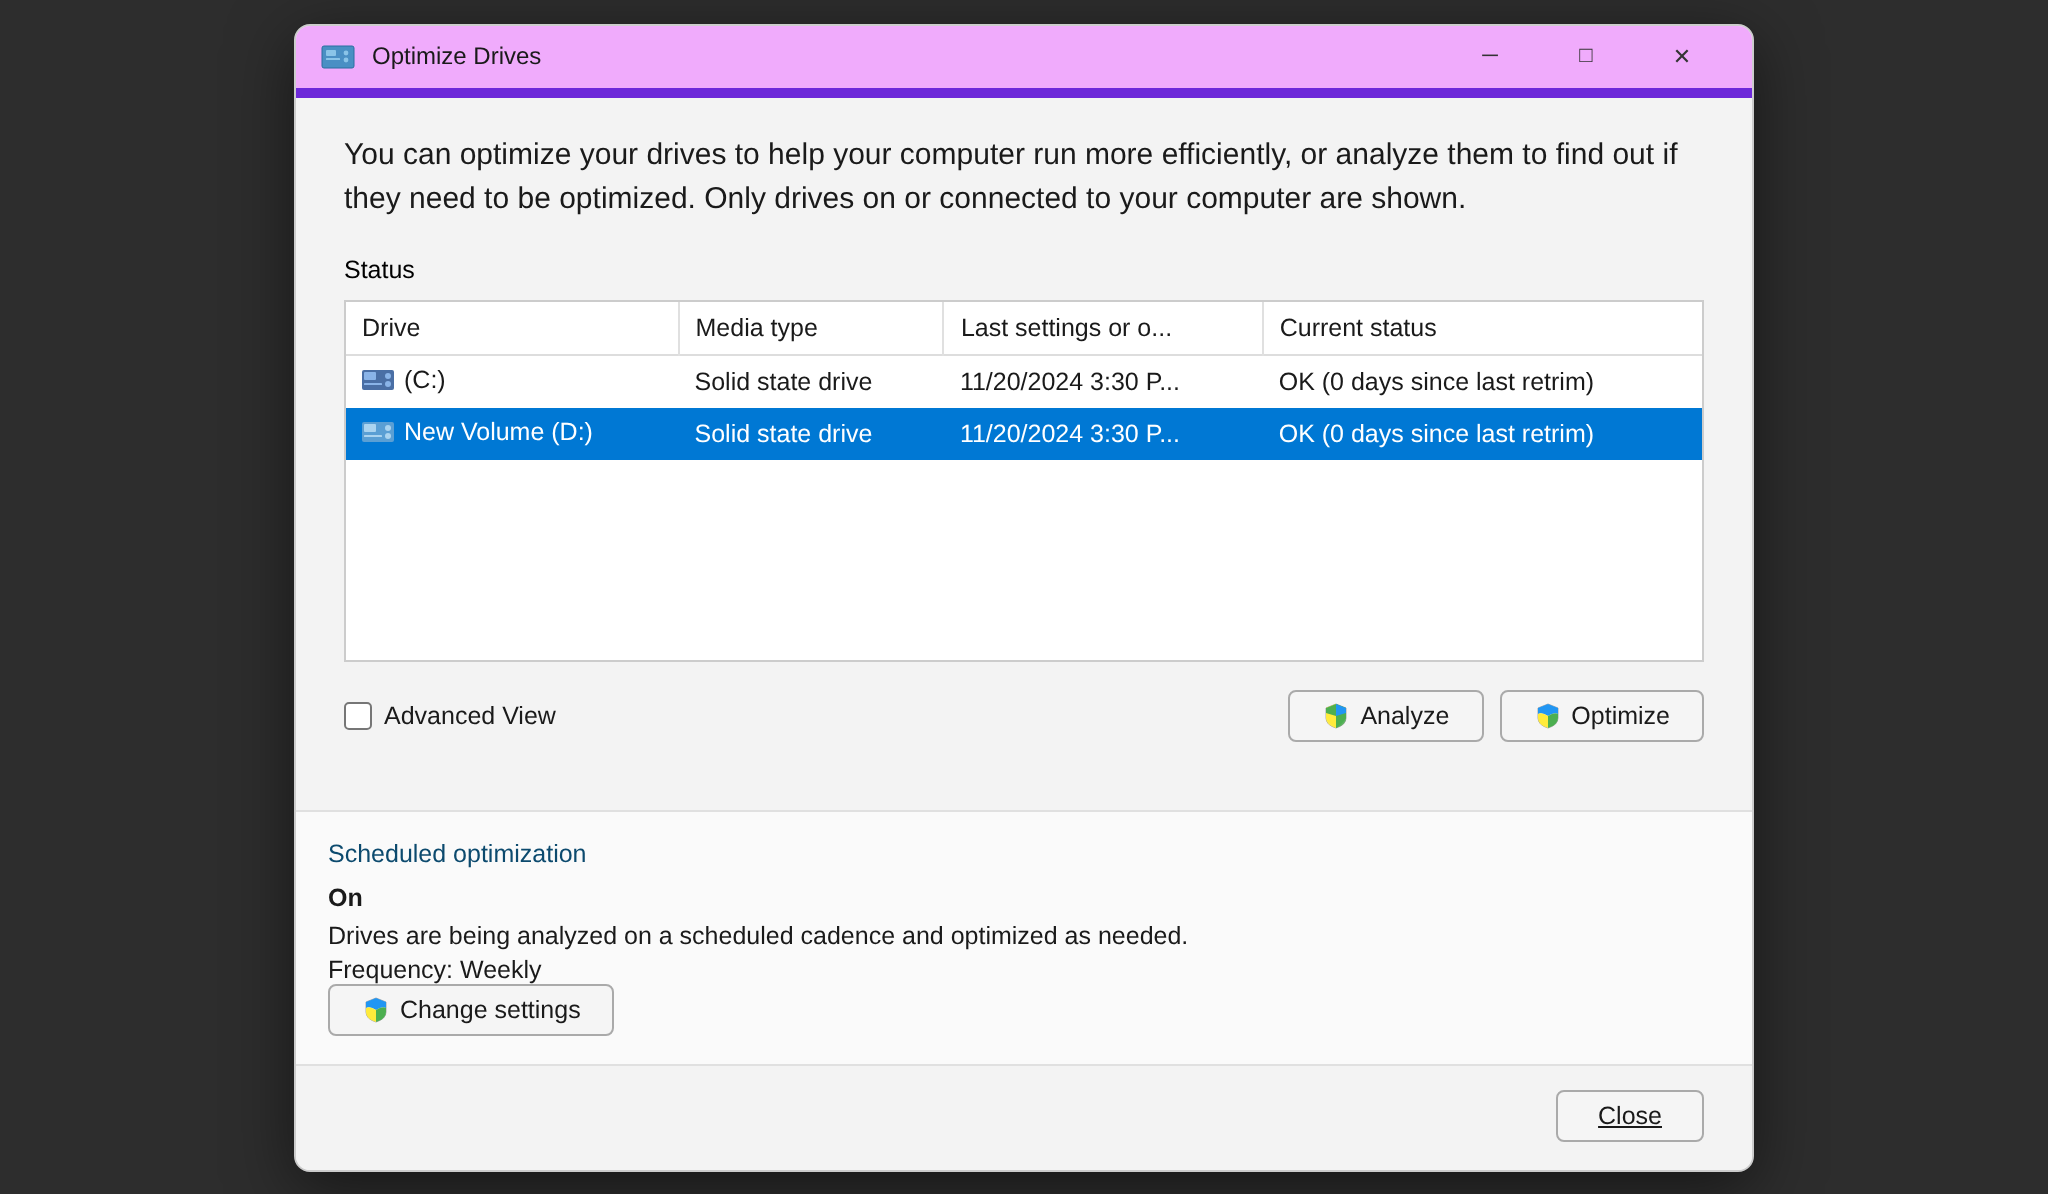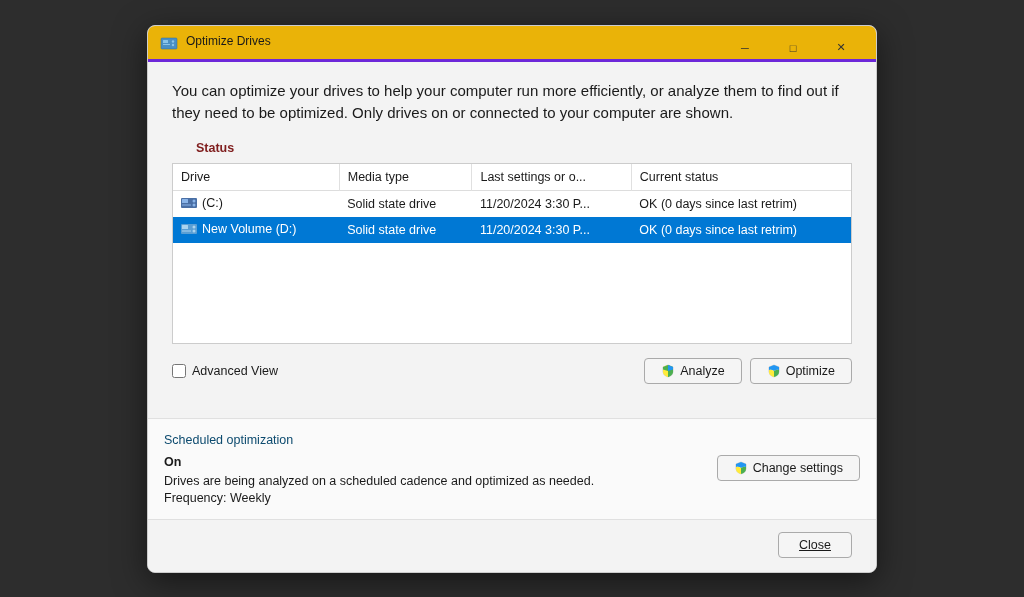--- a/index.html
+++ b/index.html
@@ -16,24 +16,25 @@
     }
     .window {
       background: #f3f3f3;
       border-radius: 8px;
       width: 730px;
       box-shadow: 0 8px 32px rgba(0,0,0,0.5);
       overflow: hidden;
       border: 1px solid #ccc;
     }
     .title-bar {
-      background: #eab308;
-      display: flex;
+      background: #f0abfc;
+      display: flex;
+      align-items: center;
       padding: 8px 12px;
-      border-bottom: 3px solid #6d28d9;
+      border-bottom: 5px solid #6d28d9;
       height: 36px;
     }
     .title-bar-icon {
       width: 18px;
       height: 18px;
       margin-right: 8px;
       display: flex;
       align-items: center;
       justify-content: center;
       font-size: 14px;
@@ -65,24 +66,23 @@
       padding: 18px 24px;
     }
     .description {
       font-size: 15px;
       color: #1a1a1a;
       line-height: 1.5;
       margin-bottom: 16px;
     }
     .section-label {
       font-size: 12.5px;
-      font-weight: 700;
-      color: #7f1d1d;
+      font-weight: 400;
+      color: #000000;
       margin-bottom: 8px;
-      margin-left: 24px;
     }
     .drive-table-container {
       border: 1px solid #ccc;
       background: white;
       margin-bottom: 14px;
     }
     .drive-table {
       width: 100%;
       border-collapse: collapse;
     }
@@ -154,20 +154,21 @@
     .scheduled-label {
       font-size: 12.5px;
       font-weight: 400;
       margin-bottom: 8px;
       color: #0c4a6e;
     }
     .scheduled-inner {
       display: flex;
       align-items: flex-start;
       justify-content: space-between;
+      flex-direction: column;
     }
     .scheduled-info { flex: 1; }
     .scheduled-on {
       font-size: 12.5px;
       font-weight: 700;
       margin-bottom: 5px;
     }
     .scheduled-desc {
       font-size: 12.5px;
       margin-bottom: 3px;

